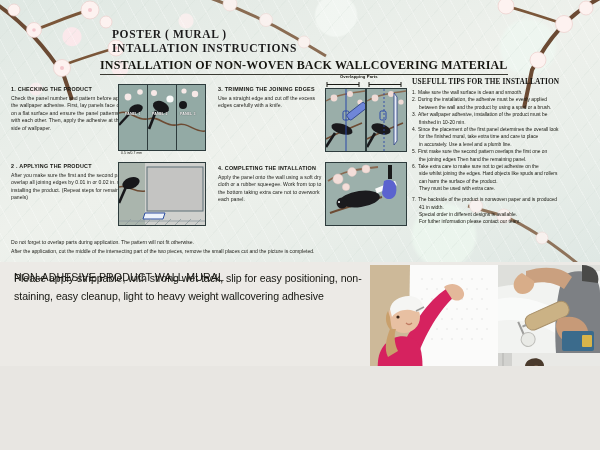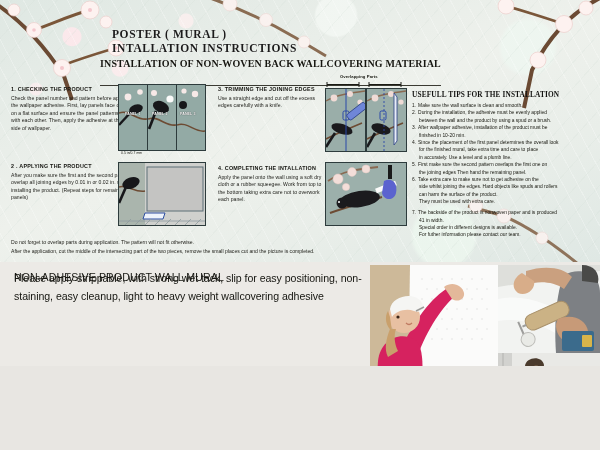--- a/index.html
+++ b/index.html
@@ -33,34 +33,34 @@
   .b1{left:-6px;top:-4px;width:150px;height:110px;}
   .b2{left:200px;top:-6px;width:130px;height:70px;opacity:.85;}
   .b3{right:-6px;top:-6px;width:160px;height:120px;}
   .b4{right:20px;bottom:-4px;width:120px;height:90px;opacity:.8;}
 
   
   .title-blk{position:absolute;left:112px;top:27px;}
   .t1,.t2{font-family:"Liberation Serif", serif;font-weight:bold;font-size:11.5px;color:#1b1b1b;
     letter-spacing:.6px;line-height:14px;text-shadow:0 0 1px rgba(255,255,255,.8);}
   .t3{position:absolute;left:100px;top:58px;font-family:"Liberation Serif", serif;font-weight:bold;
-    font-size:10px;color:#15150f;letter-spacing:.15px;
-    border-bottom:1px solid #3a3a32;padding-bottom:16px;text-shadow:0 0 1px rgba(255,255,255,.8);}
+    font-size:12px;color:#15150f;letter-spacing:.15px;
+    border-bottom:1px solid #3a3a32;padding-bottom:1px;text-shadow:0 0 1px rgba(255,255,255,.8);}
 
   
   .step{position:absolute;}
   .step h4{margin:0 0 3px 0;font-size:5.4px;font-weight:bold;color:#14140f;letter-spacing:.25px;}
   .step p{margin:0;font-size:5.1px;line-height:7.4px;color:#1b1b16;letter-spacing:.05px;}
   .s1{left:11px;top:86px;width:124px;}
   .s2{left:11px;top:163px;width:124px;}
   .s3{left:218px;top:86px;width:104px;}
   .s4{left:218px;top:165px;width:106px;}
 
   
-  .tips{position:absolute;left:412px;top:90px;width:184px;}
+  .tips{position:absolute;left:412px;top:77px;width:184px;}
   .tips h4{margin:0 0 4px 0;font-family:"Liberation Serif", serif;font-weight:bold;font-size:7.3px;
     color:#121210;letter-spacing:.15px;}
   .tip{font-size:4.9px;line-height:6.9px;color:#17170f;display:flex;gap:2px;margin-bottom:.5px;}
   .tip .num{flex:0 0 auto;}
   .tip .txt{flex:1 1 auto;}
   .tip.indent{padding-left:7px;}
   .tip.gap{margin-top:4px;}
 
   
   .panelimg{position:absolute;border:1px solid #2d3b3c;overflow:hidden;

